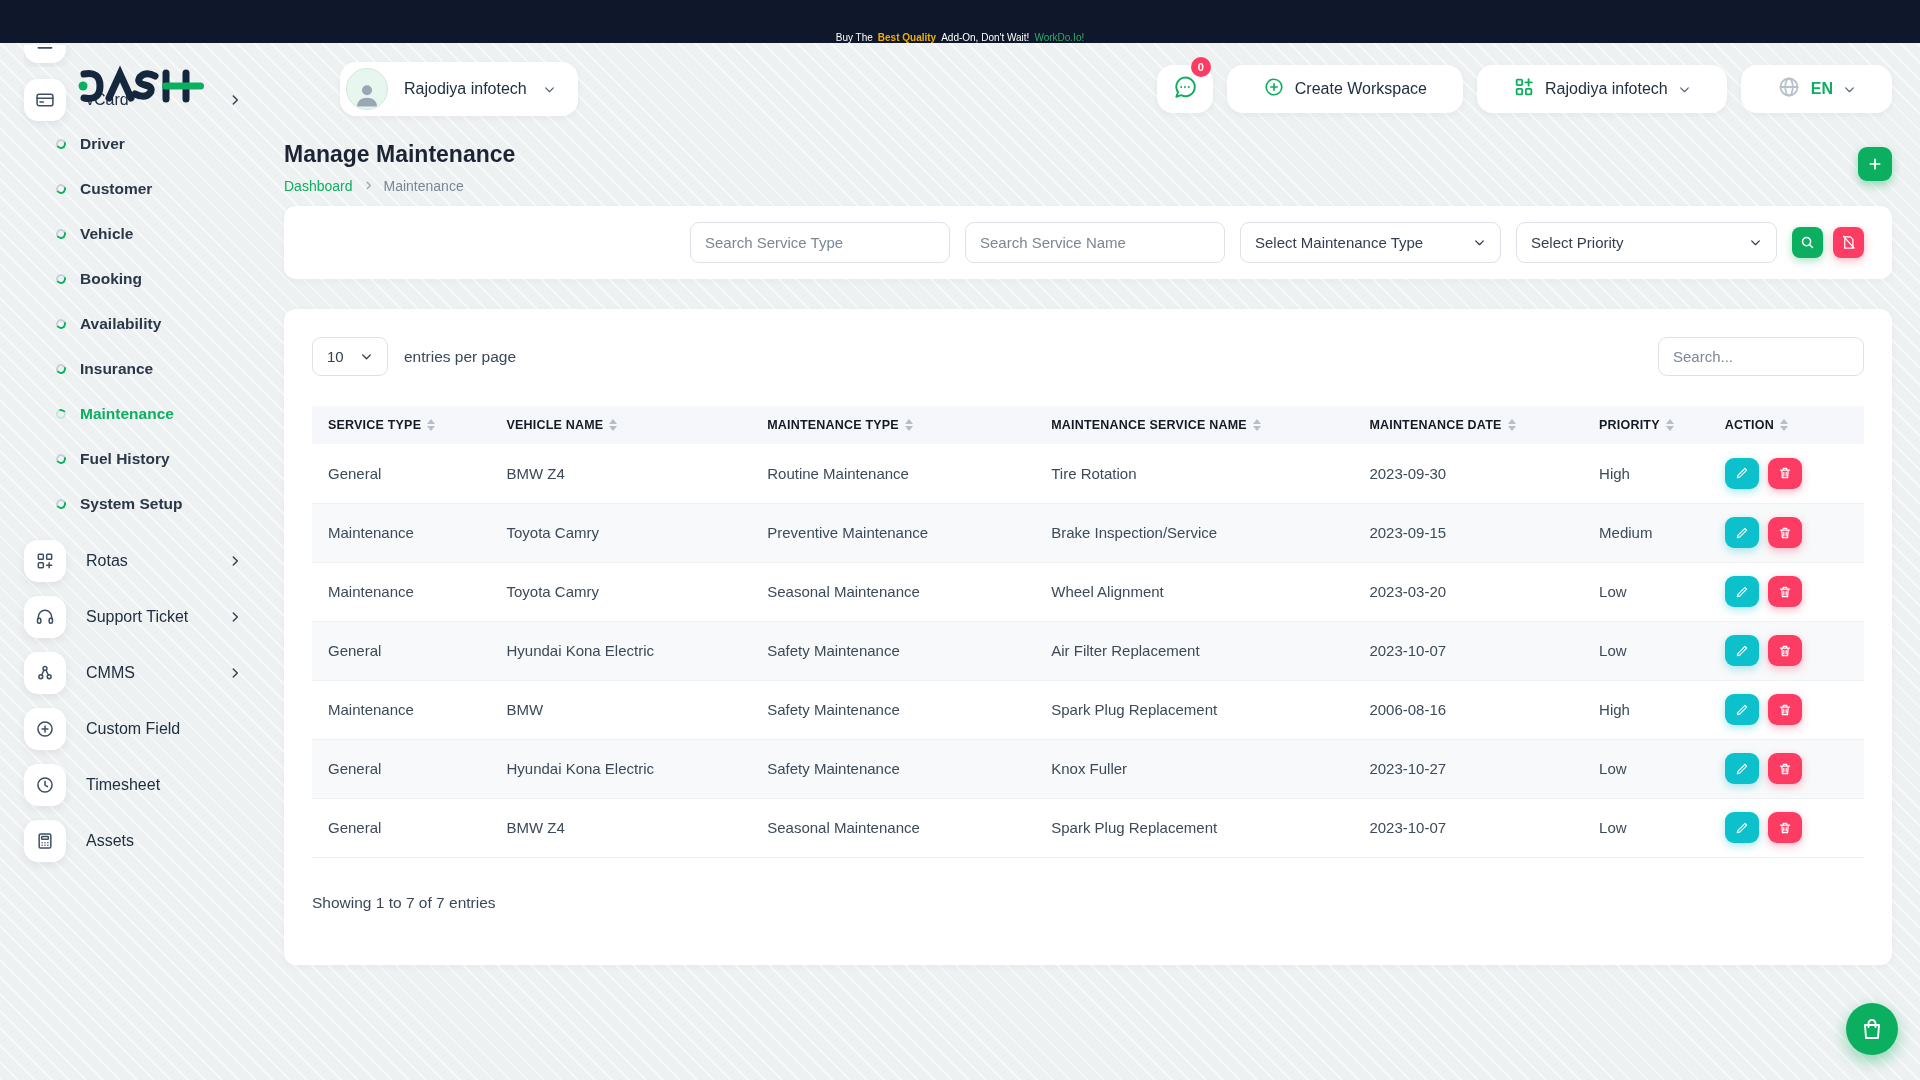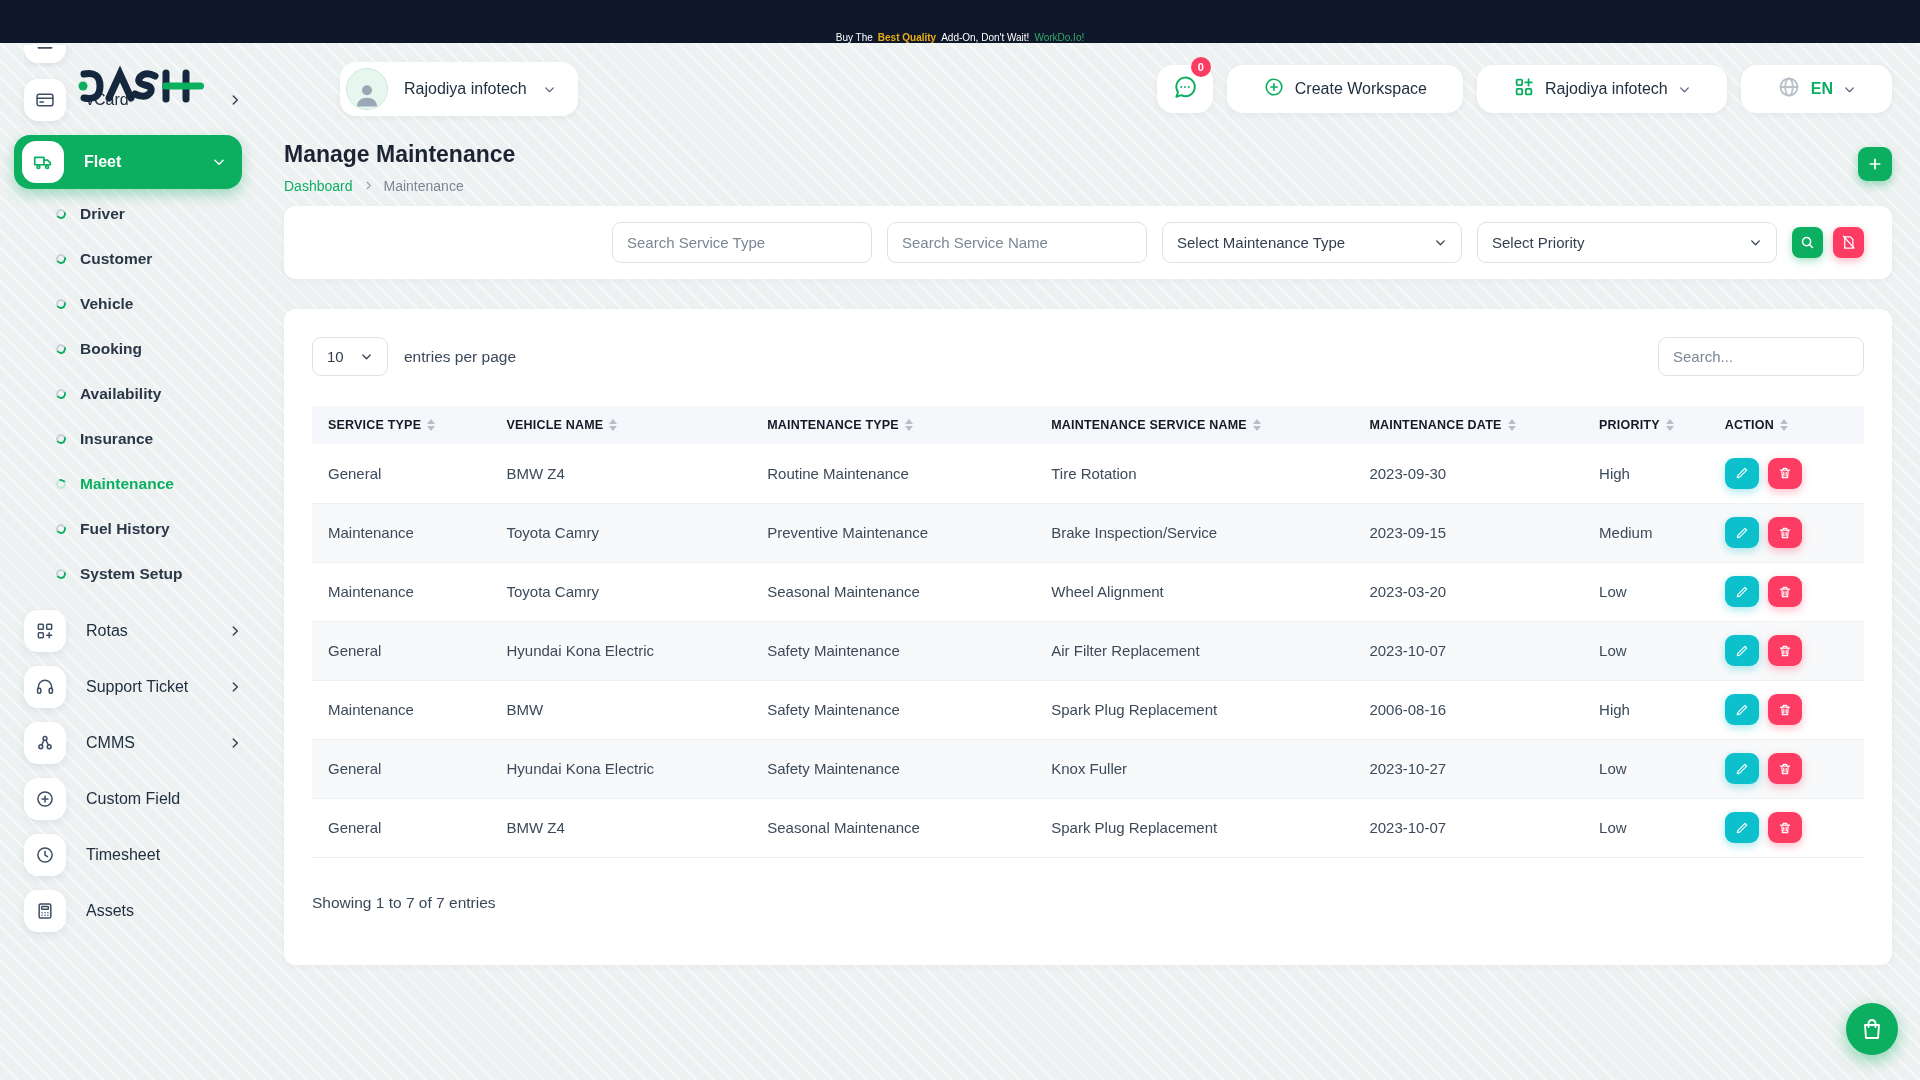--- a/index.html
+++ b/index.html
@@ -83,21 +83,21 @@
   
   .card { background:#fff; border-radius:12px; box-shadow:0 2px 6px rgba(24,42,66,.04); }
   .filter-card { margin-top:12px; padding:16px 28px; display:flex; justify-content:flex-end; align-items:center; gap:15px; }
   .txt-input {
     height:41px; border:1px solid #dde2e8; border-radius:9px; padding:0 14px; font-size:15px; color:#333f4f;
     font-family:inherit; outline:none; background:#fff;
   }
   .txt-input::placeholder { color:#7b8794; }
   .f-in { width:260px; }
   .sel {
-    width:300px; height:41px; border:1px solid #dde2e8; border-radius:9px; padding:0 14px; display:flex;
+    width:261px; height:41px; border:1px solid #dde2e8; border-radius:9px; padding:0 14px; display:flex;
     align-items:center; justify-content:space-between; font-size:15px; color:#333f4f; cursor:pointer; background:#fff;
   }
   .sel .chev { color:#333f4f; }
   .sqbtn { width:31px; height:31px; border:none; border-radius:8px; color:#fff; display:flex; align-items:center;
     justify-content:center; cursor:pointer; }
   .sqbtn.green { background:#0caf60; box-shadow:0 3px 8px rgba(12,175,96,.35); }
   .sqbtn.pink { background:#fd3c64; box-shadow:0 3px 8px rgba(253,60,100,.35); margin-left:-5px; }
   
   .table-card { margin-top:30px; padding:28px 28px 0 28px; height:656px; position:relative; }
   .tbl-controls { display:flex; align-items:center; justify-content:space-between; }
@@ -162,36 +162,20 @@
           </svg>
       </span>
       <span class="lbl">vCard</span>
       <span class="chev">
         <svg width="14" height="14" viewBox="0 0 24 24" fill="none" stroke="currentColor" stroke-width="2.4" stroke-linecap="round" stroke-linejoin="round">
             <polyline points="9 5 16 12 9 19"></polyline>
           </svg>
       </span>
     </div>
 
-    <div class="pill">
-      <span class="icn-card">
-        <svg width="22" height="22" viewBox="0 0 24 24" fill="none" stroke="currentColor" stroke-width="1.8" stroke-linecap="round" stroke-linejoin="round">
-            <path d="M3 7h10v8H3z"></path>
-            <path d="M13 10h4l3 3v2h-7"></path>
-            <circle cx="7" cy="17.5" r="1.6"></circle>
-            <circle cx="16.5" cy="17.5" r="1.6"></circle>
-          </svg>
-      </span>
-      <span class="lbl">Fleet</span>
-      <span class="chev">
-        <svg width="14" height="14" viewBox="0 0 24 24" fill="none" stroke="currentColor" stroke-width="2.4" stroke-linecap="round" stroke-linejoin="round">
-            <polyline points="5 9 12 16 19 9"></polyline>
-          </svg>
-      </span>
-    </div>
 
     <div class="sub-item">
       <span class="dot"></span>
       <span class="lbl">Driver</span>
     </div>
     <div class="sub-item">
       <span class="dot"></span>
       <span class="lbl">Customer</span>
     </div>
     <div class="sub-item">

